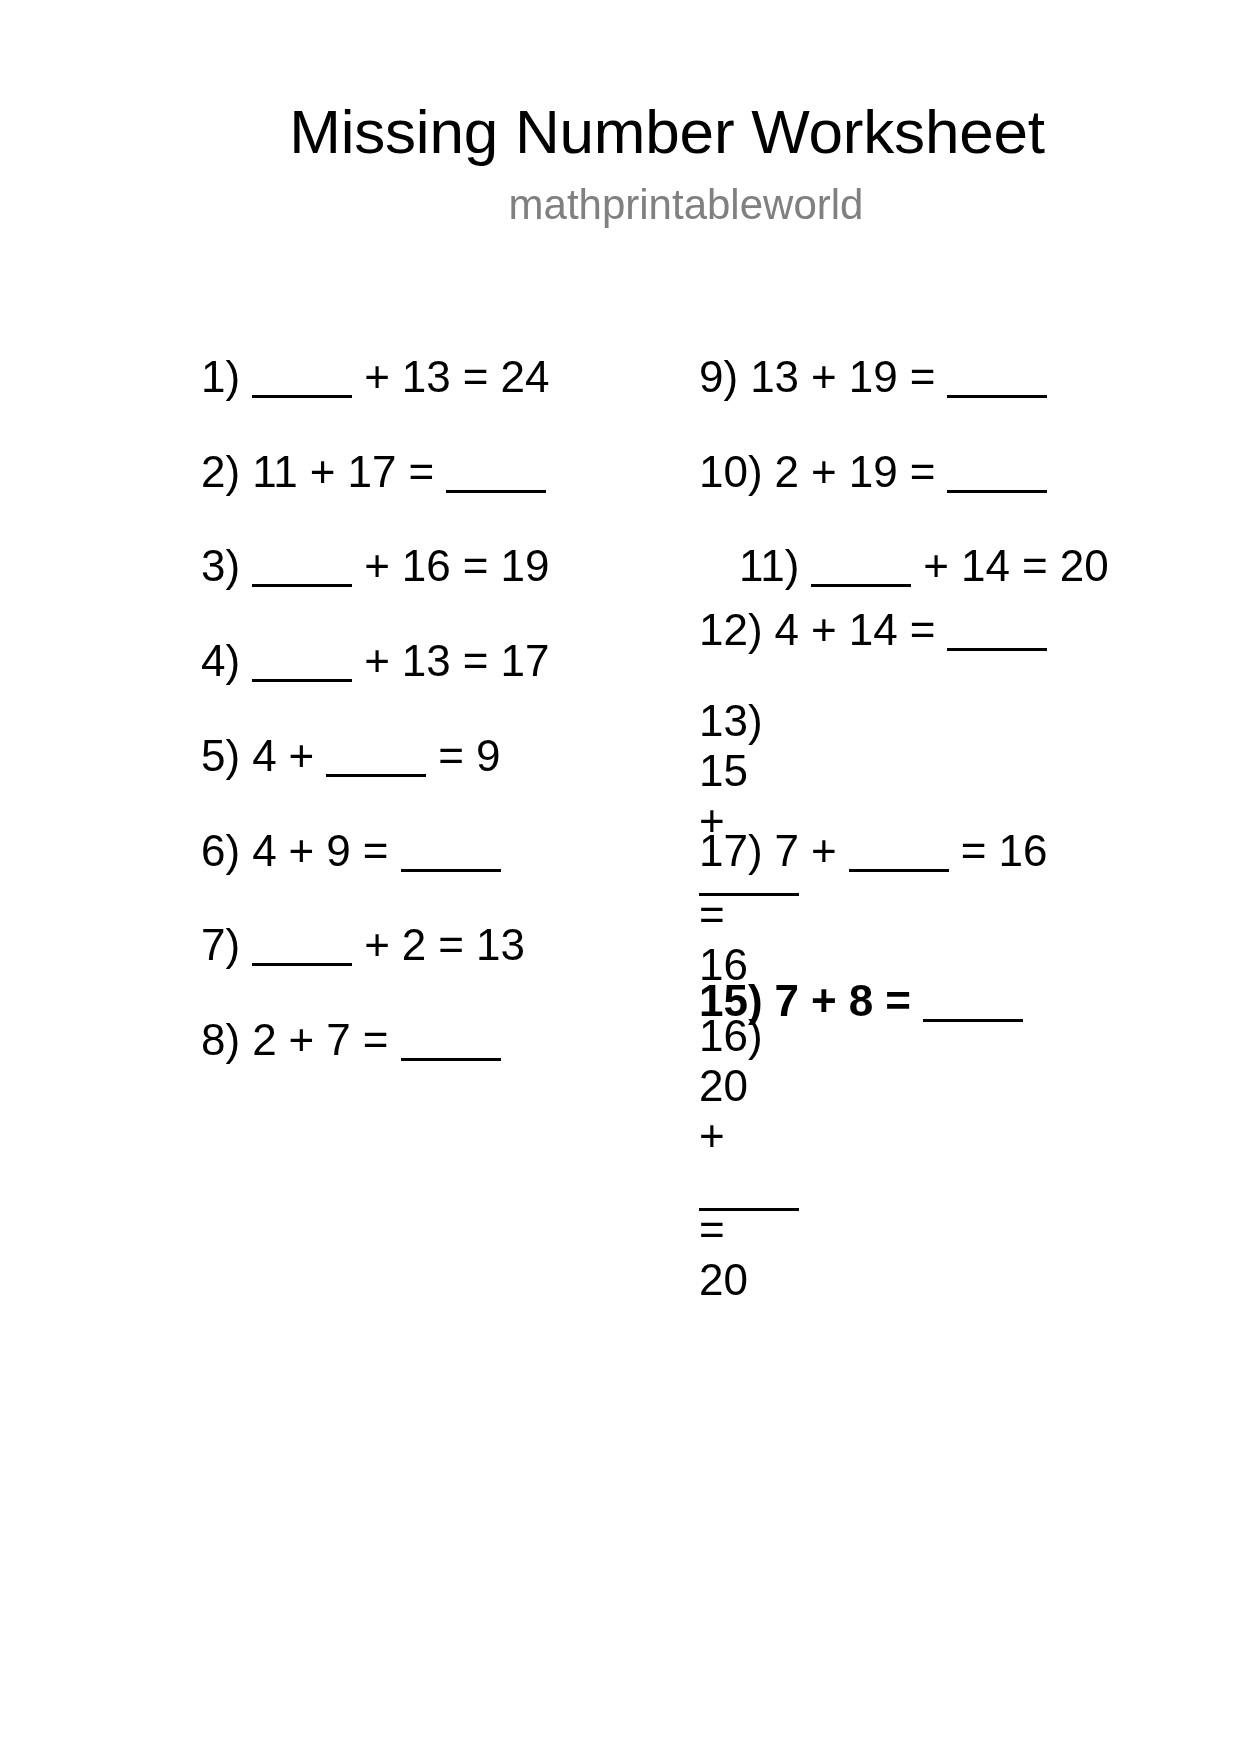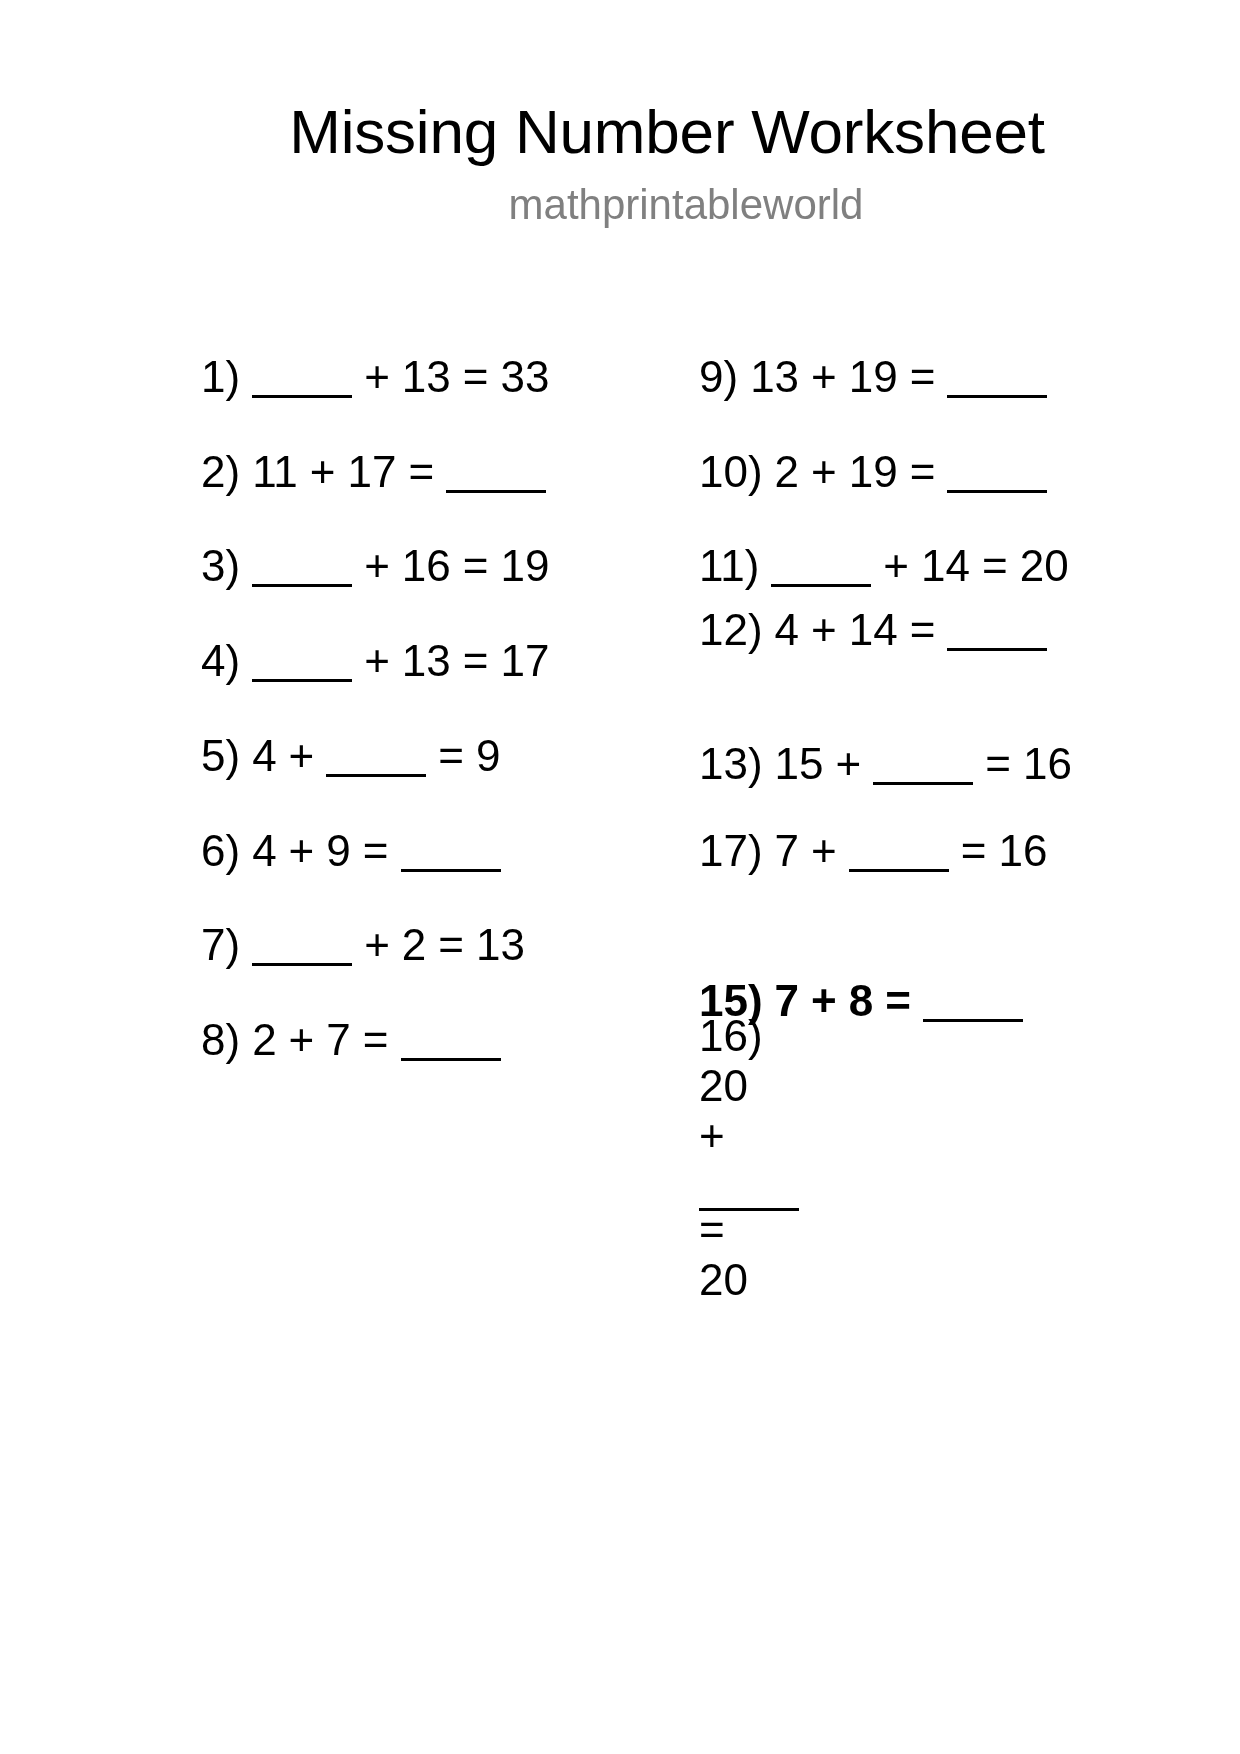--- a/index.html
+++ b/index.html
@@ -88,21 +88,21 @@
   <div class="subtitle">mathprintableworld</div>
 
   <div class="column left">
 
   <div class="problem" style="top: 348px;">
         <span class="num">1)</span>
         <span class="blank-wrap"></span>
         <span class="tok">+</span>
         <span class="tok">13</span>
         <span class="tok">=</span>
-        <span class="tok">33</span>
+        <span class="tok">24</span>
       </div>
       <div class="problem" style="top: 443px;">
         <span class="num">2)</span>
         <span class="tok">11</span>
         <span class="tok">+</span>
         <span class="tok">17</span>
         <span class="tok">=</span>
         <span class="blank-wrap"></span>
       </div>
       <div class="problem" style="top: 537px;">
@@ -165,37 +165,37 @@
         <span class="blank-wrap"></span>
       </div>
       <div class="problem" style="top: 443px; text-align: right;">
         <span class="num">10)</span>
         <span class="tok">2</span>
         <span class="tok">+</span>
         <span class="tok">19</span>
         <span class="tok">=</span>
         <span class="blank-wrap"></span>
       </div>
-      <div class="problem" style="top: 537px;">
+      <div class="problem" style="top: 537px; margin-left: 40px;">
         <span class="num">11)</span>
         <span class="blank-wrap"></span>
         <span class="tok">+</span>
         <span class="tok">14</span>
         <span class="tok">=</span>
         <span class="tok">20</span>
       </div>
       <div class="problem" style="top: 601px;">
         <span class="num">12)</span>
         <span class="tok">4</span>
         <span class="tok">+</span>
         <span class="tok">14</span>
         <span class="tok">=</span>
         <span class="blank-wrap"></span>
       </div>
-      <div class="problem" style="top: 735px;">
+      <div class="problem" style="top: 696px; flex-direction: column;">
         <span class="num">13)</span>
         <span class="tok">15</span>
         <span class="tok">+</span>
         <span class="blank-wrap"></span>
         <span class="tok">=</span>
         <span class="tok">16</span>
       </div>
       <div class="problem" style="top: 822px;">
         <span class="num">17)</span>
         <span class="tok">7</span>

